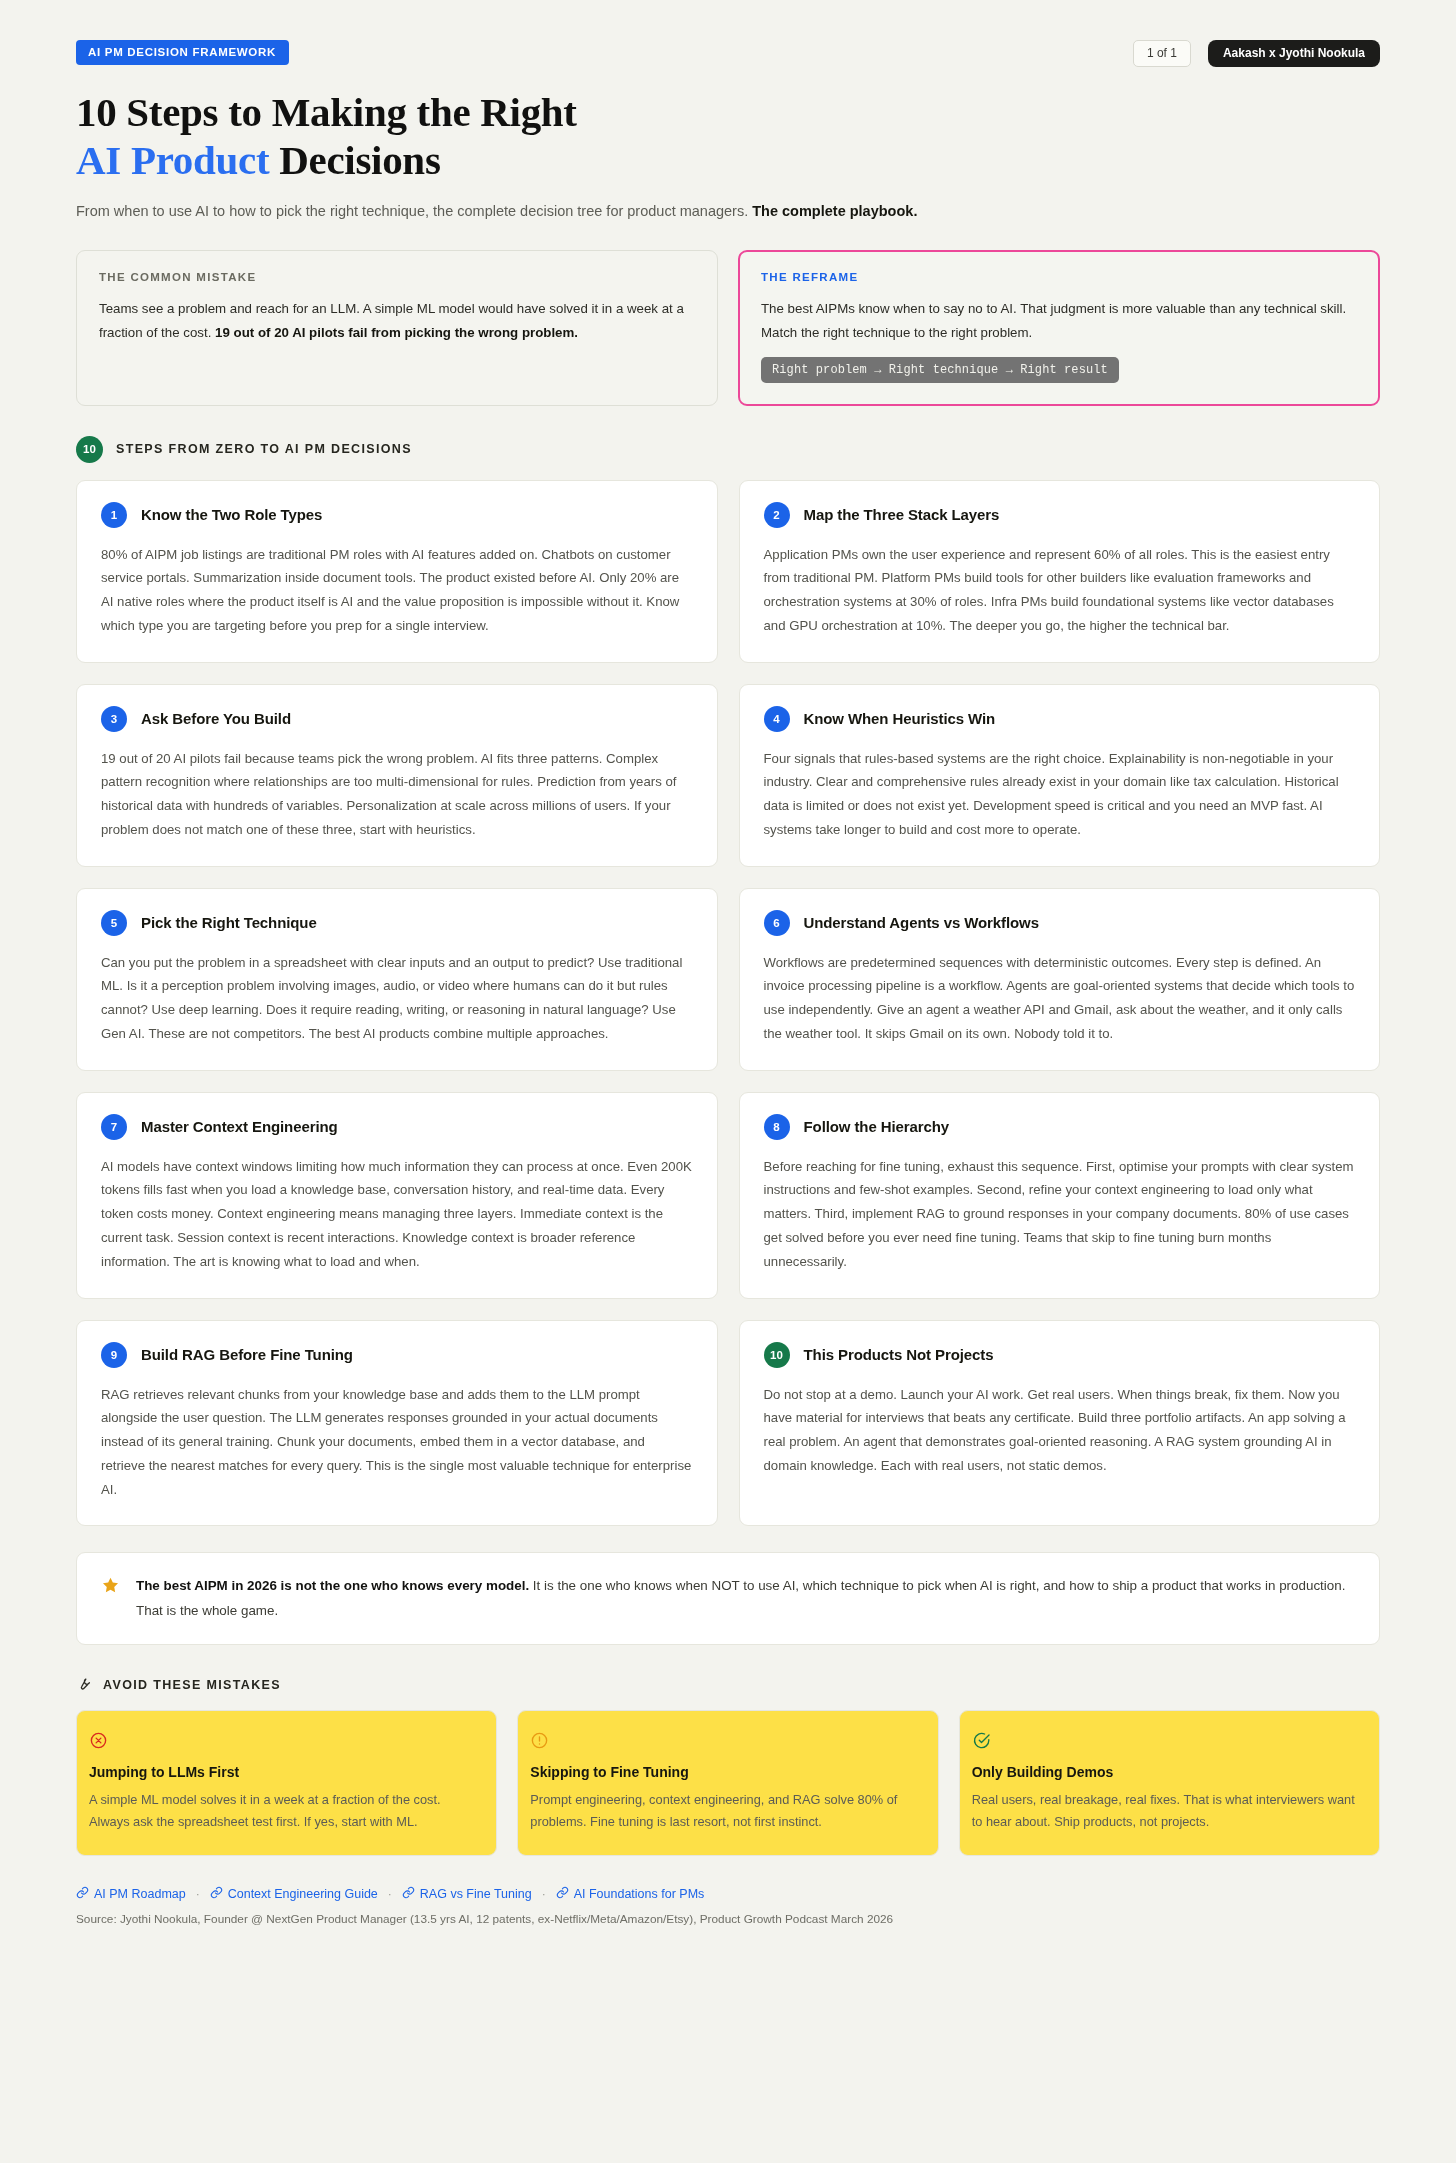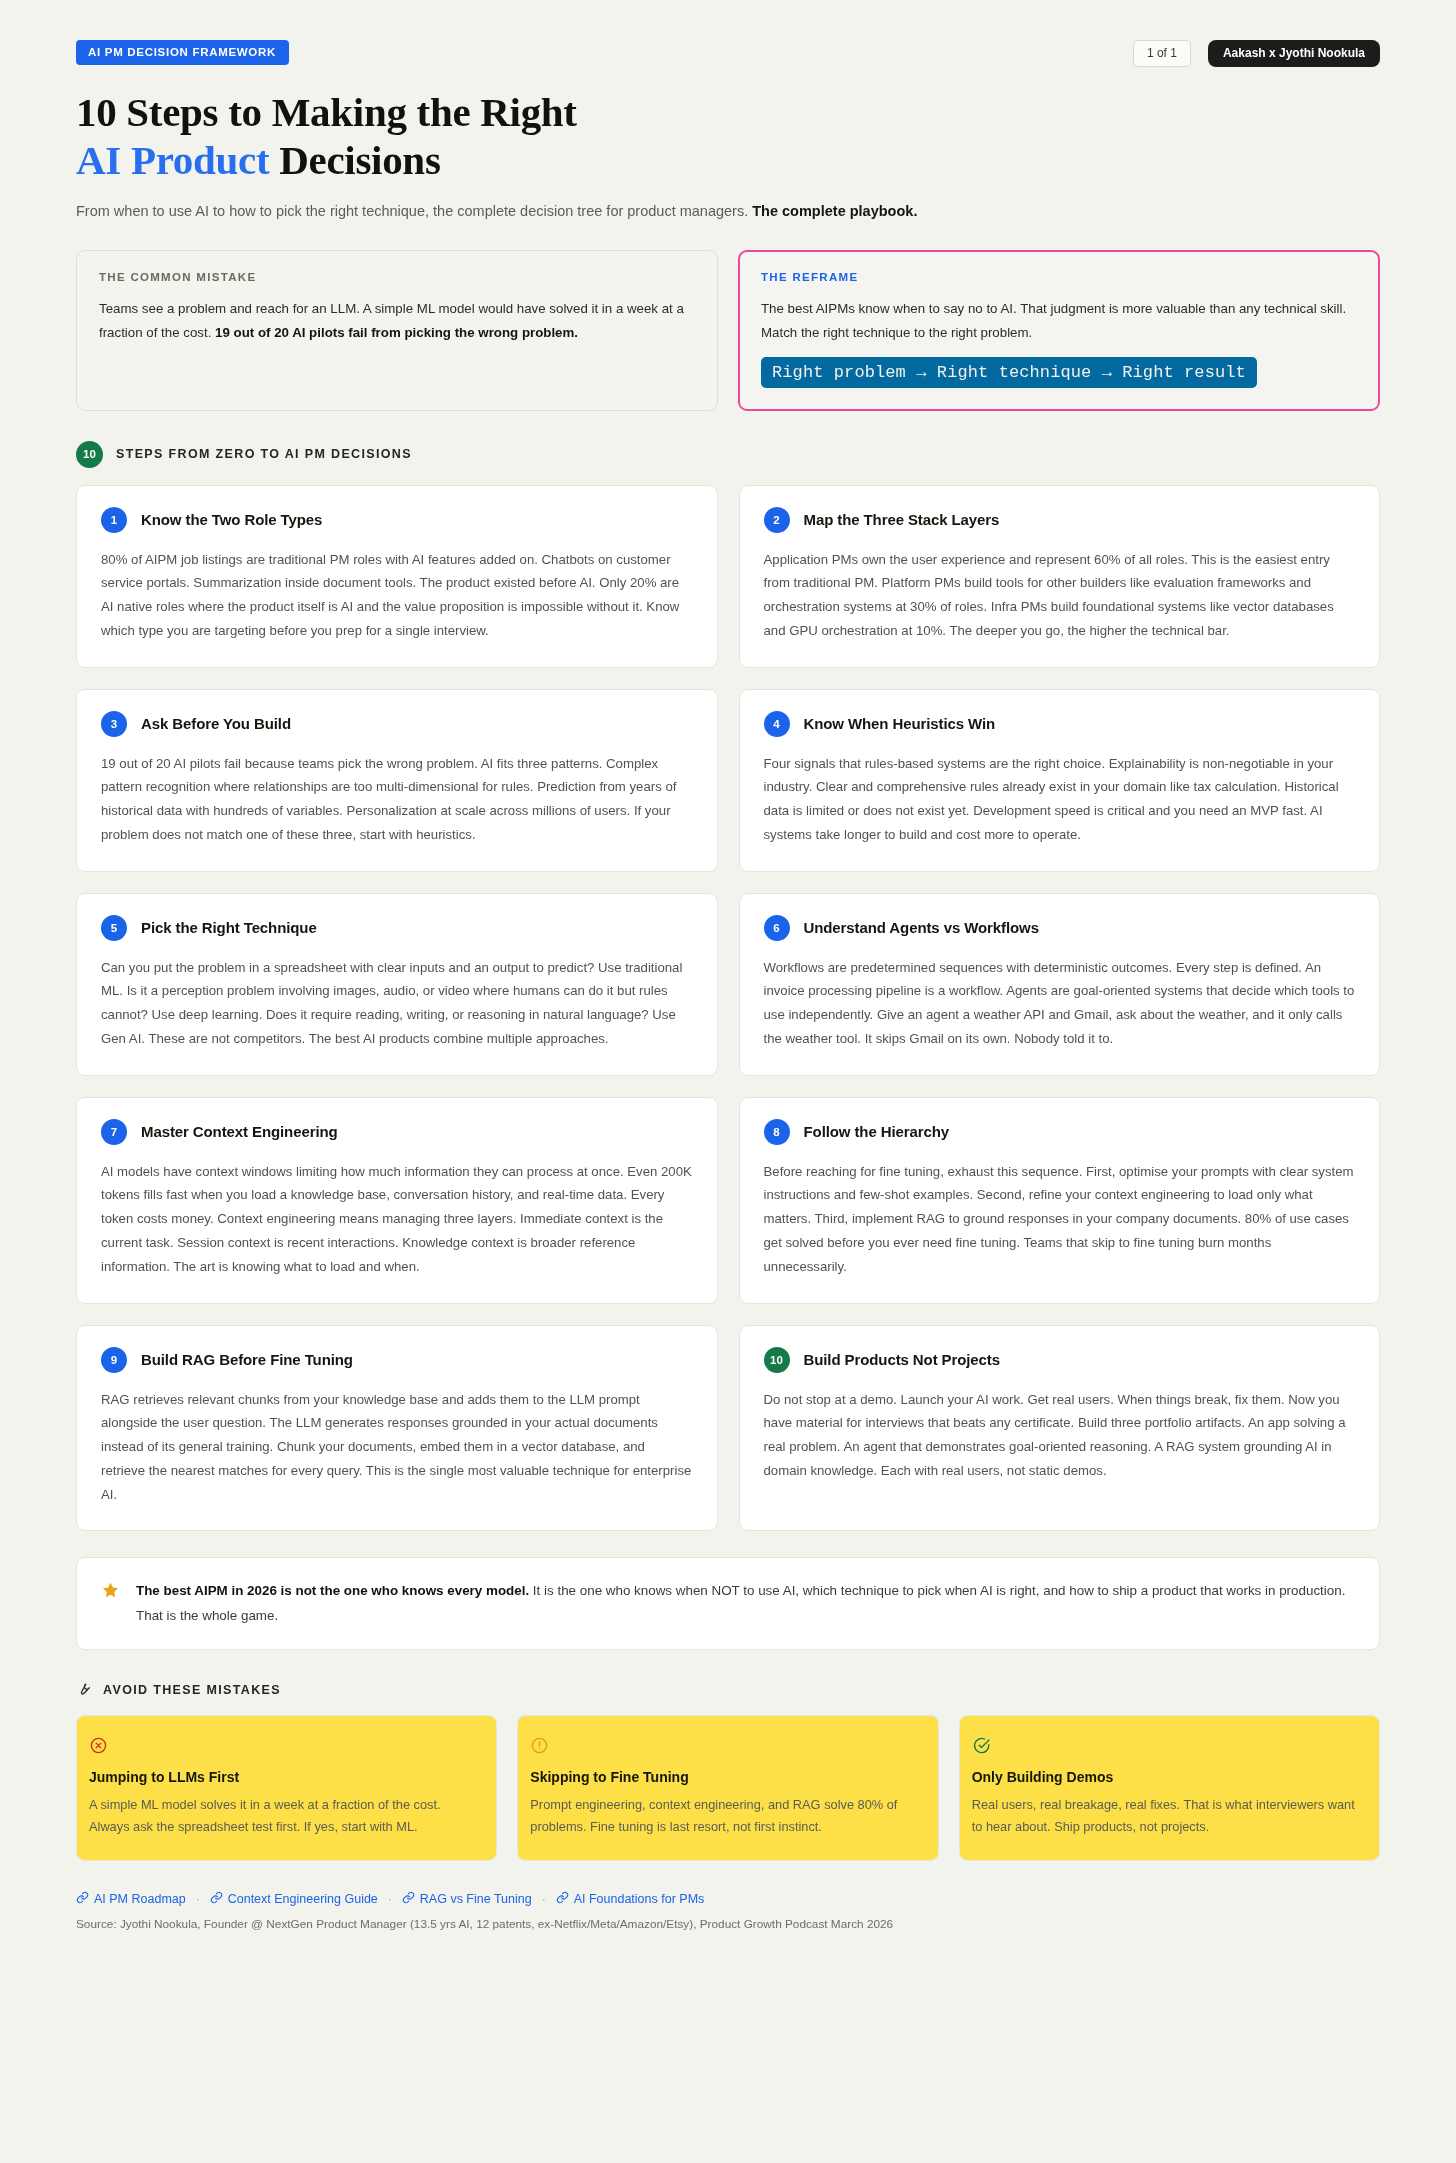--- a/index.html
+++ b/index.html
@@ -66,23 +66,23 @@
     font-size: 11.5px; font-weight: 700; letter-spacing: 1.3px;
     color: #6a6a60; text-transform: uppercase; margin-bottom: 14px;
   }
   .callout.reframe .callout-label { color: #1b63e8; }
   .callout-body {
     font-size: 13.3px; line-height: 1.78; color: #2d2d27;
   }
   .callout-body b { font-weight: 700; color: #15150f; }
   .codechip {
     display: inline-block; margin-top: 12px;
-    background: #0369a1; color: #f2f2ec;
+    background: #737373; color: #f2f2ec;
     font-family: "Liberation Mono", monospace;
-    font-size: 17px; padding: 6px 11px; border-radius: 5px;
+    font-size: 12px; padding: 6px 11px; border-radius: 5px;
     letter-spacing: .1px;
   }
 
   
   .section-head {
     display: flex; align-items: center; gap: 13px; margin-top: 30px;
   }
   .sec-badge {
     width: 27px; height: 27px; border-radius: 50%;
     background: #16794a; color: #fff;
@@ -258,21 +258,21 @@
         <div class="step-card">
           <div class="step-head">
             <div class="step-num">9</div>
             <div class="step-title">Build RAG Before Fine Tuning</div>
           </div>
           <div class="step-body">RAG retrieves relevant chunks from your knowledge base and adds them to the LLM prompt alongside the user question. The LLM generates responses grounded in your actual documents instead of its general training. Chunk your documents, embed them in a vector database, and retrieve the nearest matches for every query. This is the single most valuable technique for enterprise AI.</div>
         </div>
         <div class="step-card">
           <div class="step-head">
             <div class="step-num green">10</div>
-            <div class="step-title">Build Products Not Projects</div>
+            <div class="step-title">This Products Not Projects</div>
           </div>
           <div class="step-body">Do not stop at a demo. Launch your AI work. Get real users. When things break, fix them. Now you have material for interviews that beats any certificate. Build three portfolio artifacts. An app solving a real problem. An agent that demonstrates goal-oriented reasoning. A RAG system grounding AI in domain knowledge. Each with real users, not static demos.</div>
         </div>
       </div>
 
     <div class="highlight">
       <span class="star-icon">
         <svg width="19" height="19" viewBox="0 0 24 24">
             <path d="M12 2.3l2.9 6 6.6.95-4.78 4.63 1.13 6.55L12 17.35 6.15 20.43l1.13-6.55L2.5 9.25l6.6-.95z" fill="#e9a419"></path>
           </svg>

